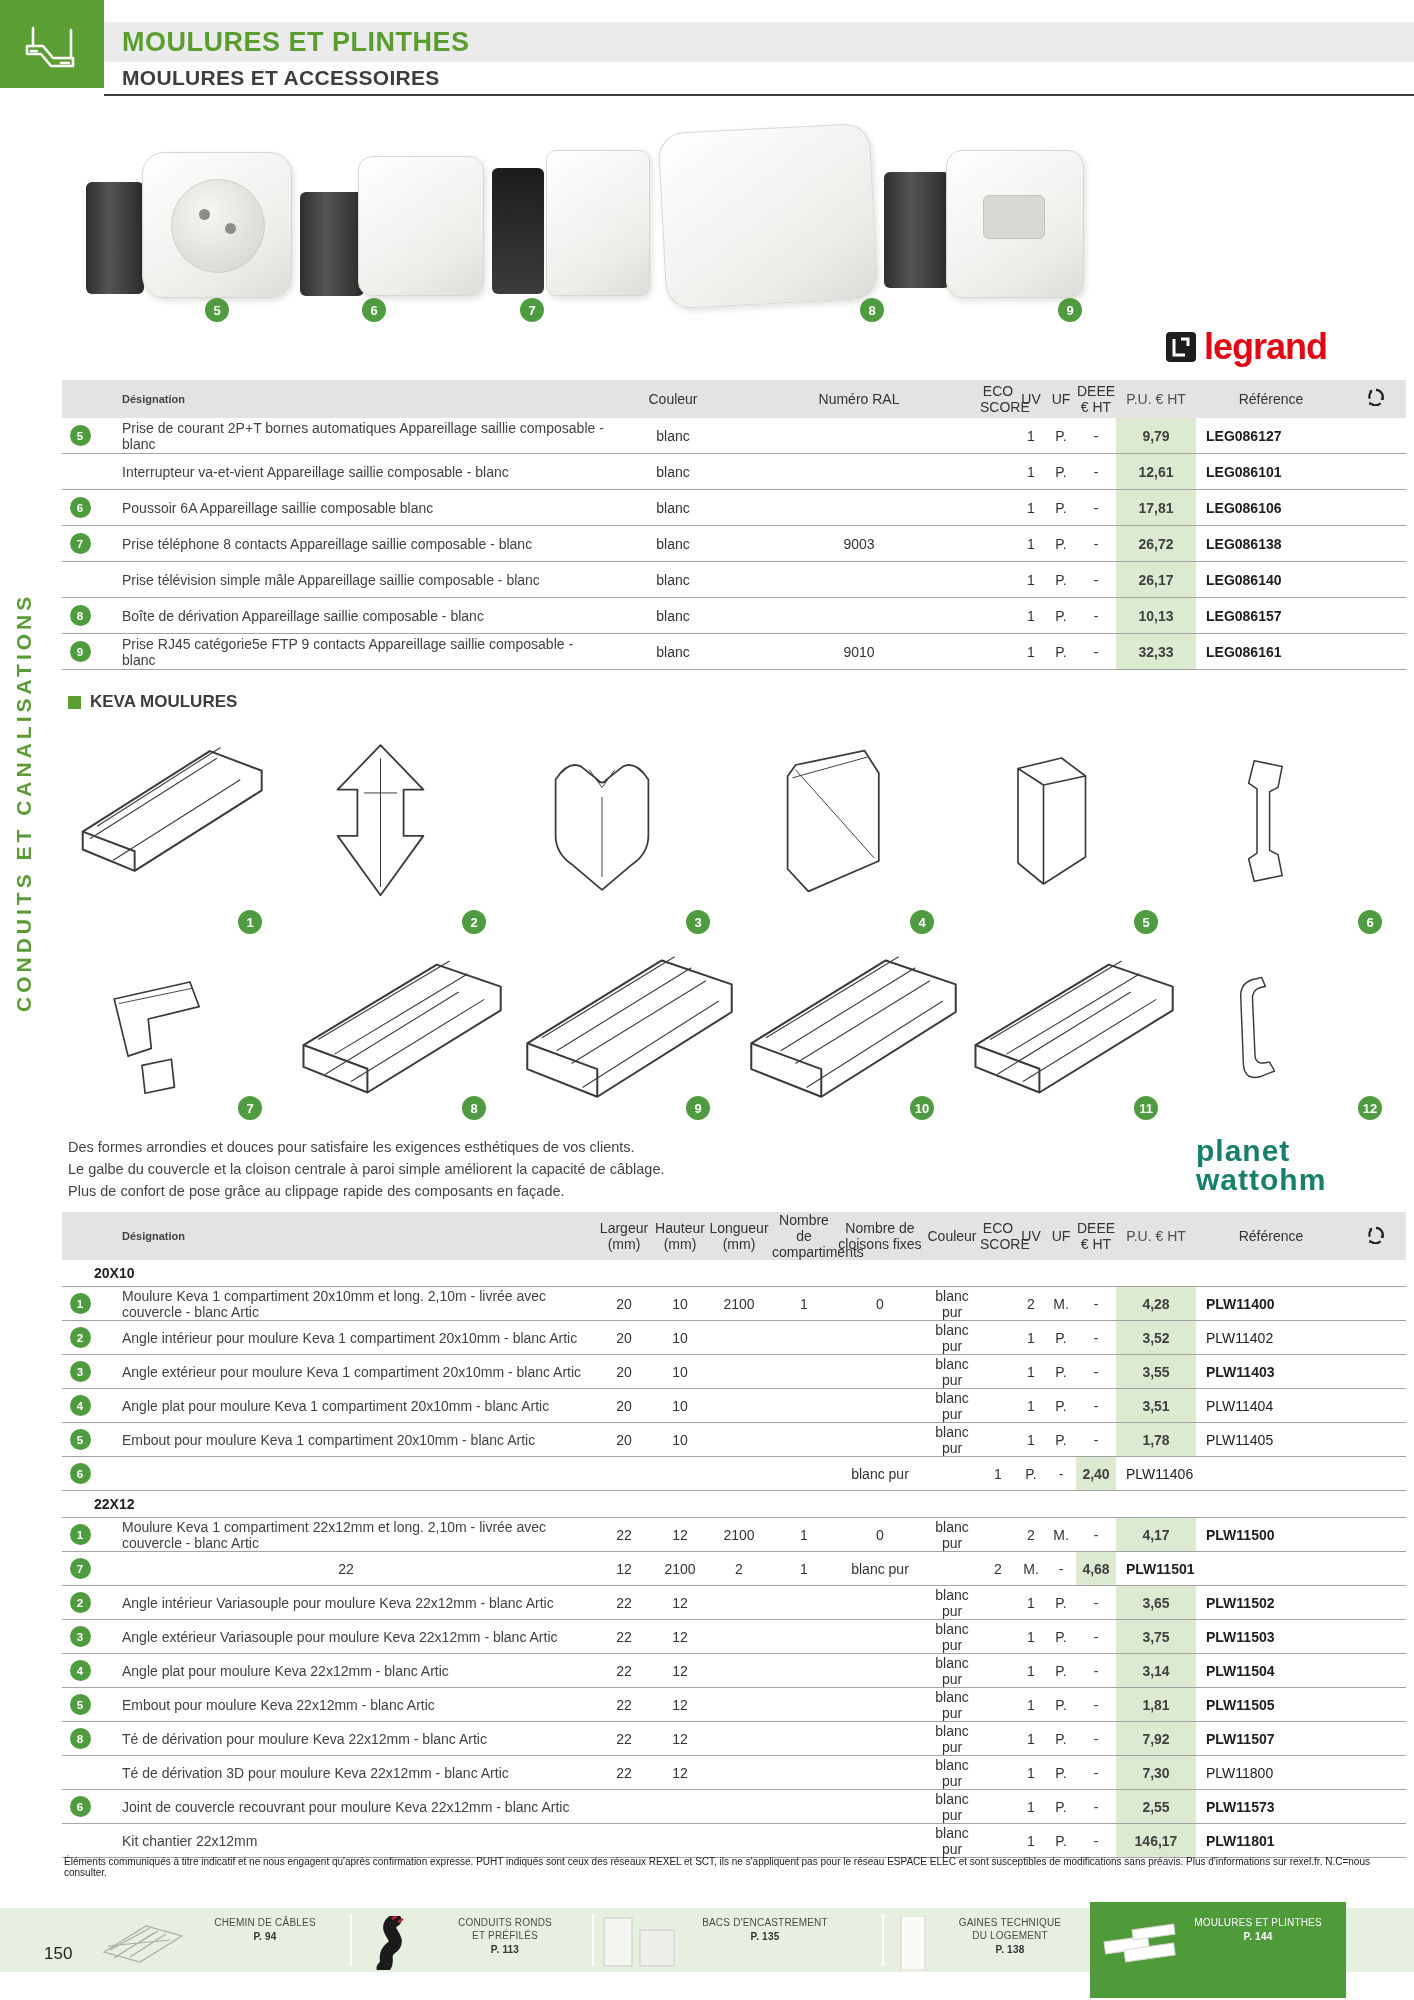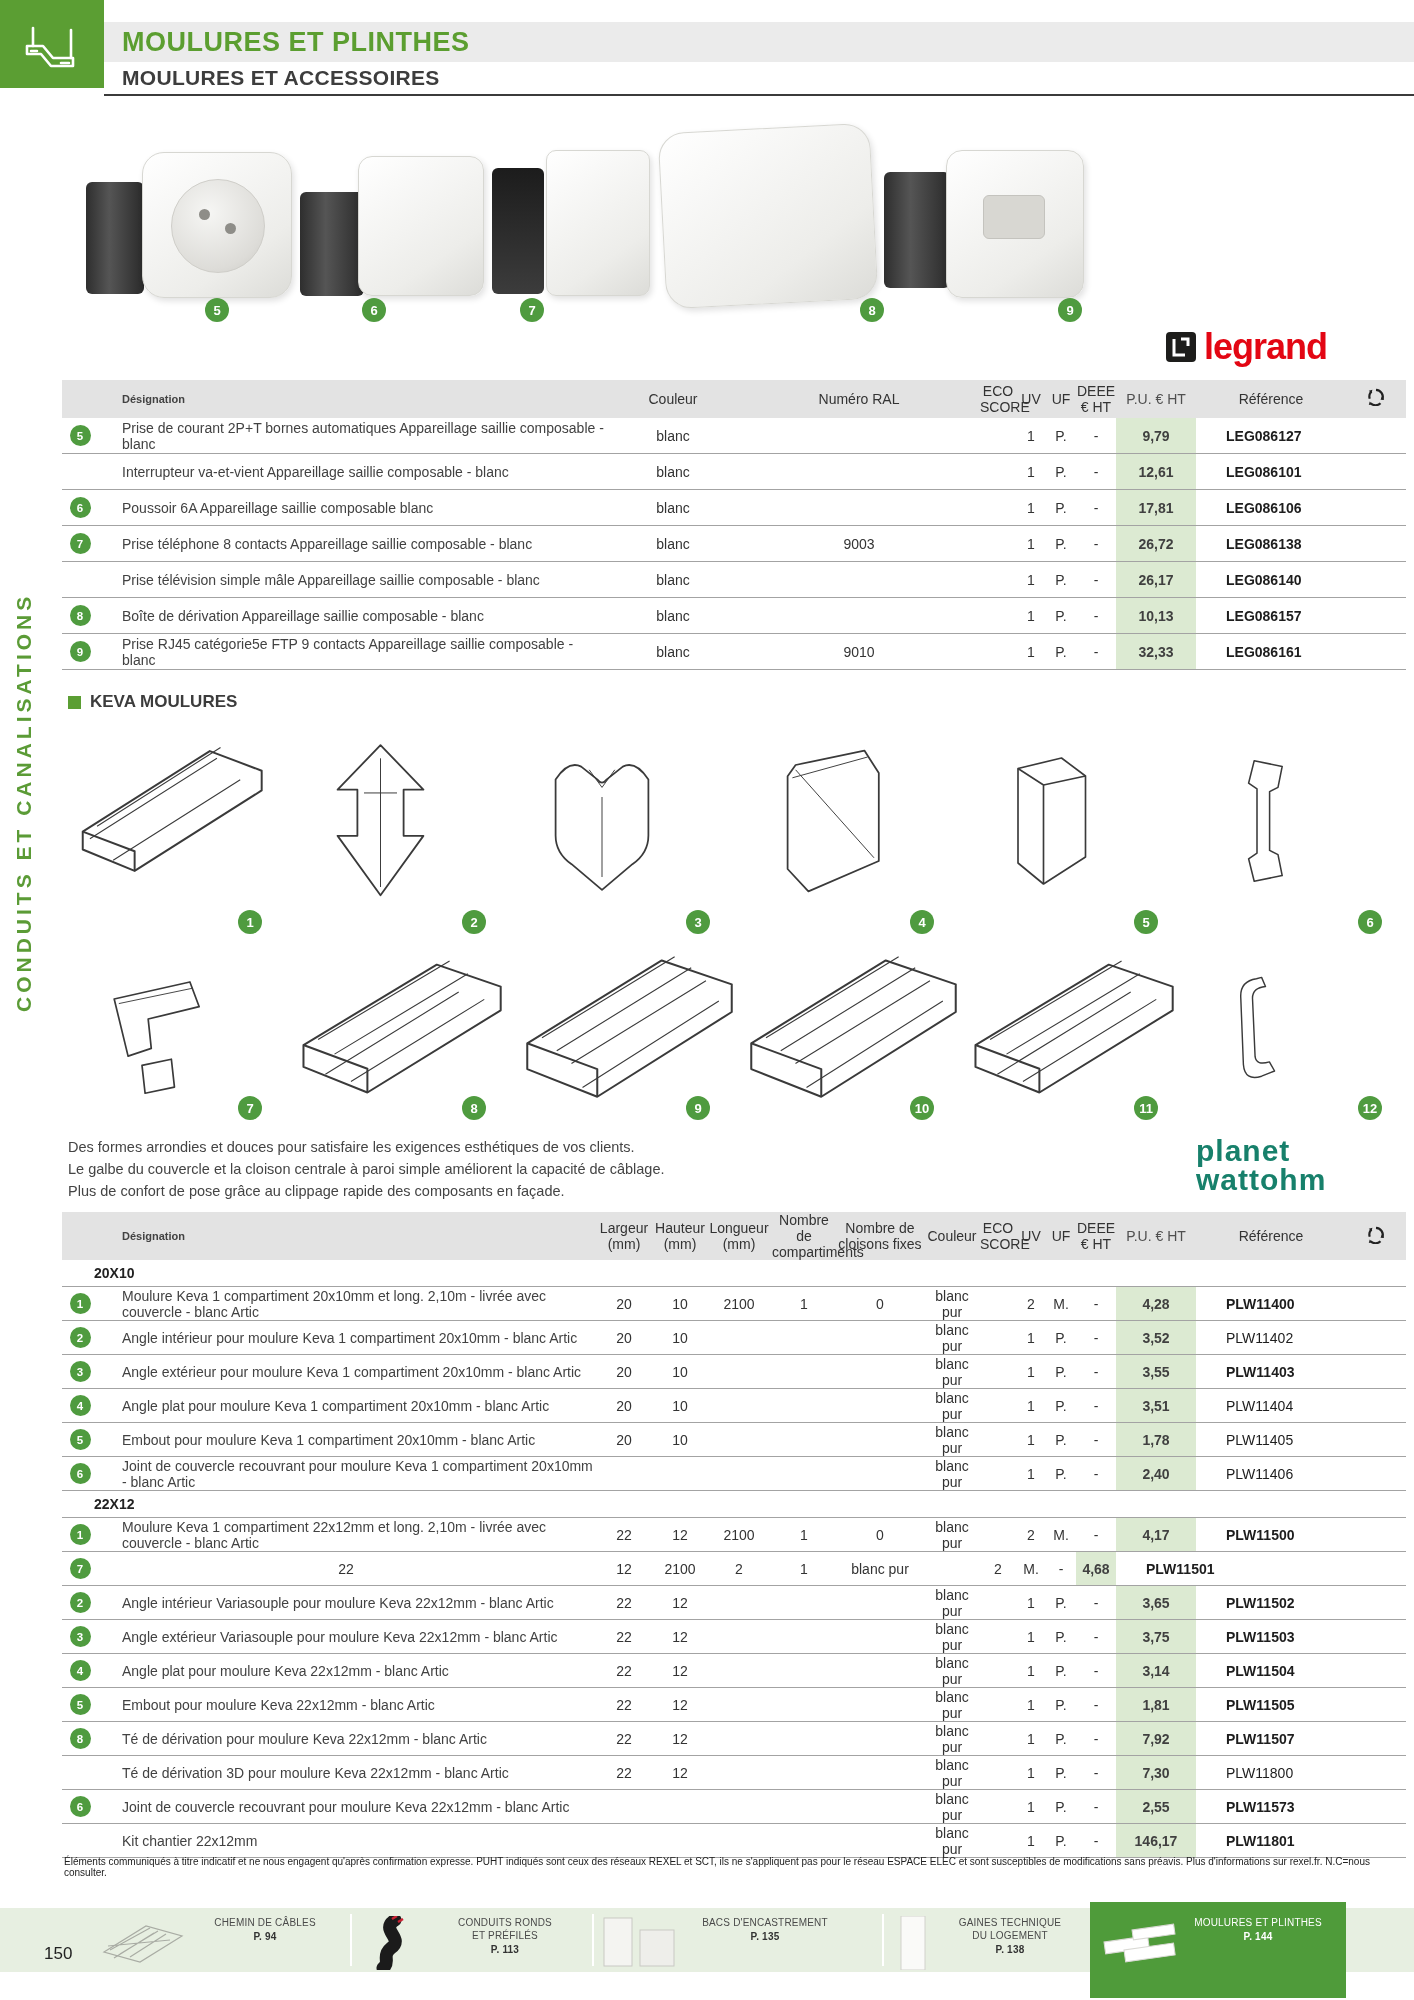--- a/index.html
+++ b/index.html
@@ -43,21 +43,21 @@
   .t2 { grid-template-columns:36px 1fr 60px 52px 66px 64px 88px 56px 36px 30px 30px 40px 80px 150px 60px; }
   .thead { background:#e3e3e3; border-bottom:none; color:#4f4f4f; font-size:10.5px; min-height:38px; }
   .thead .cell { white-space:pre-line; text-align:center; line-height:1.15; }
   .thead .desig { text-align:left; font-weight:bold; color:#333; font-size:11px; }
   .t1-r { min-height:36px; }
   .t2-r { min-height:34px; }
   .cell { font-size:14px; color:#333; text-align:center; }
   .cell.desig { text-align:left; padding-left:24px; color:#424242; }
   .cell.pu { background:#dcead2; font-weight:bold; color:#404040; align-self:stretch; display:flex; align-items:center; justify-content:center; }
   .thead .cell.pu { background:transparent; font-weight:normal; color:#4f4f4f; }
-  .cell.ref { text-align:left; padding-left:30px; font-size:14px; color:#1d1d1d; }
+  .cell.ref { text-align:left; padding-left:10px; font-size:14px; color:#1d1d1d; }
   .cell.ref.b { font-weight:bold; }
   .row-circle { width:21px; height:21px; border-radius:50%; background:#4f9b3f; color:#fff; font-size:11.5px; font-weight:bold; display:flex; align-items:center; justify-content:center; margin:0 auto; }
   .grp { font-size:14px; font-weight:bold; color:#222; padding:5px 0 5px 32px; border-bottom:1px solid #a3a3a3; }
 
   
   .figs { position:absolute; left:66px; width:1344px; display:grid; grid-template-columns:repeat(6,1fr); }
   .fig { position:relative; height:100%; }
   .fig svg { position:absolute; left:8px; top:4px; }
   .fig .num-circle { right:28px; bottom:2px; }
   .keva-desc { position:absolute; left:68px; top:1136px; font-size:14.5px; color:#444; line-height:22px; }
@@ -520,21 +520,20 @@
           <div class="cell">P.</div>
           <div class="cell">-</div>
           <div class="cell pu">1,78</div>
           <div class="cell ref">PLW11405</div>
           <div class="cell"></div>
         </div>
         <div class="row t2 t2-r">
           <div class="cell">
             <div class="row-circle">6</div>
           </div>
-          <div class="cell desig">Joint de couvercle recouvrant pour moulure Keva 1 compartiment 20x10mm - blanc Artic</div>
           <div class="cell"></div>
           <div class="cell"></div>
           <div class="cell"></div>
           <div class="cell"></div>
           <div class="cell"></div>
           <div class="cell">blanc pur</div>
           <div class="cell"></div>
           <div class="cell">1</div>
           <div class="cell">P.</div>
           <div class="cell">-</div>

